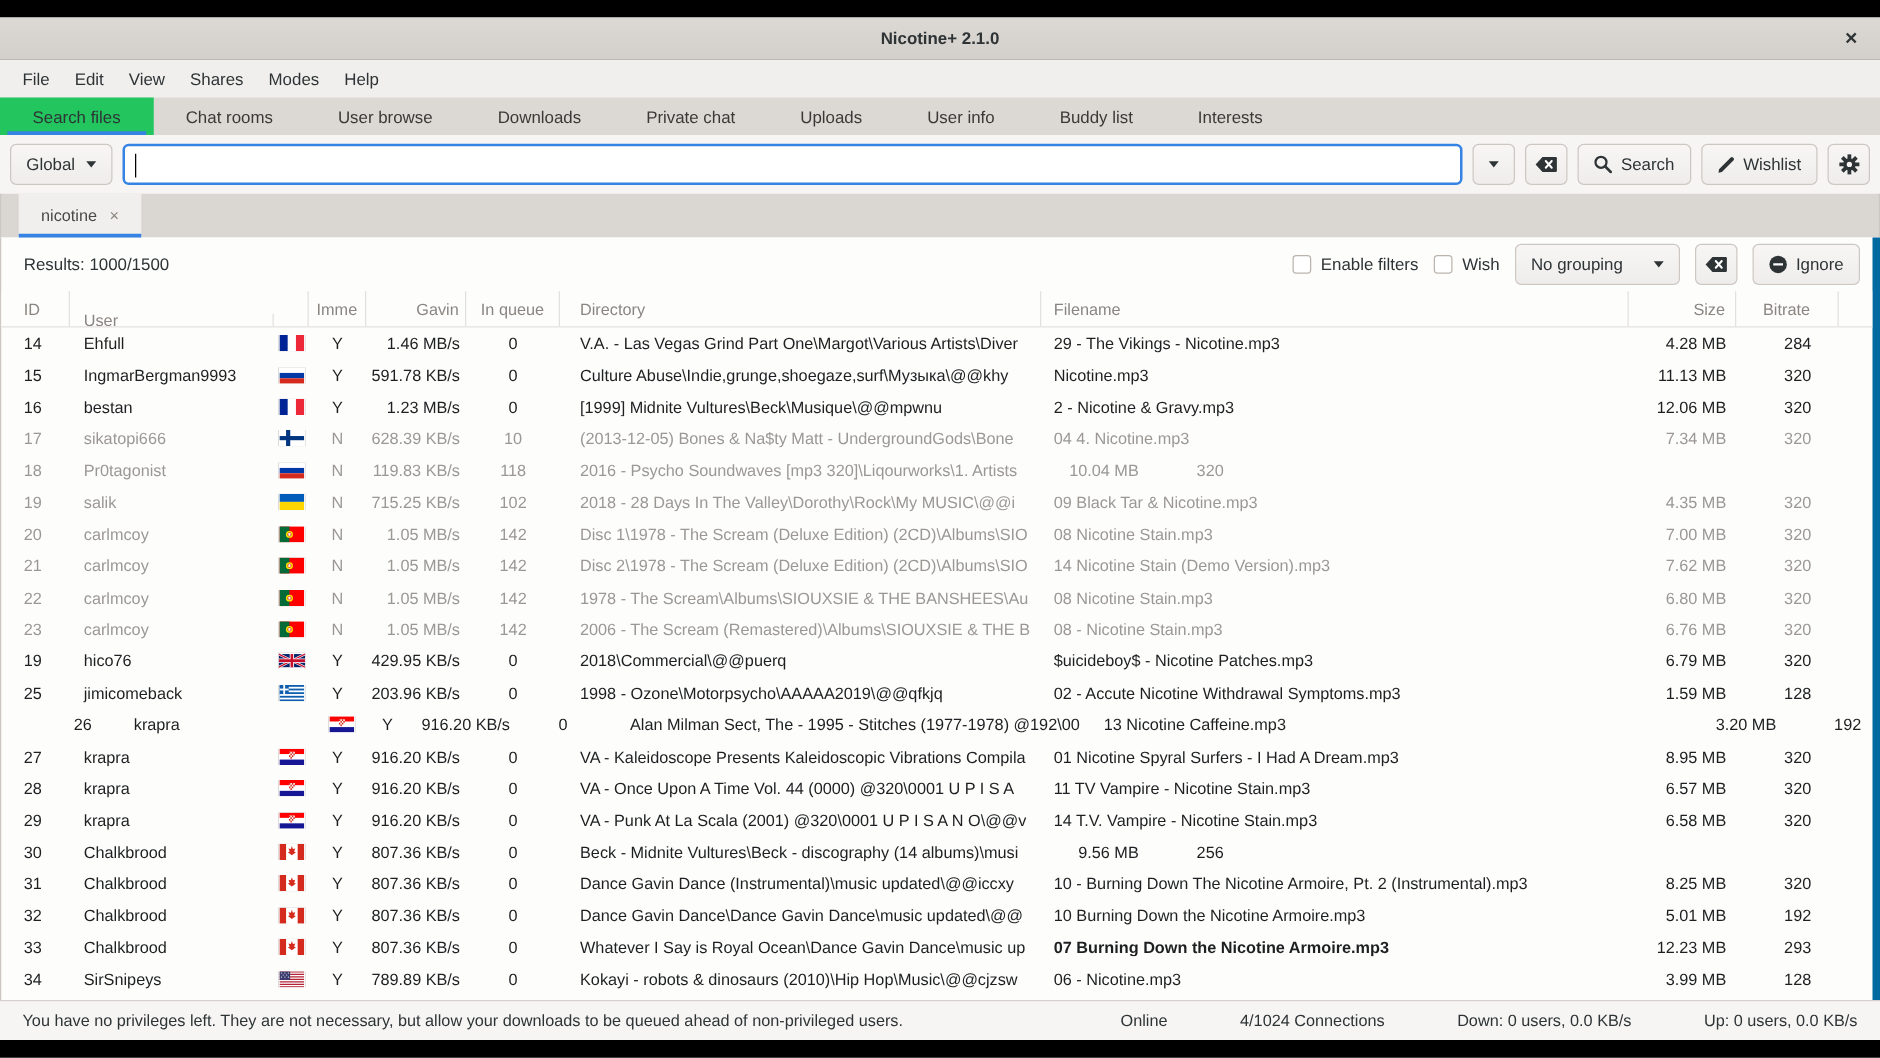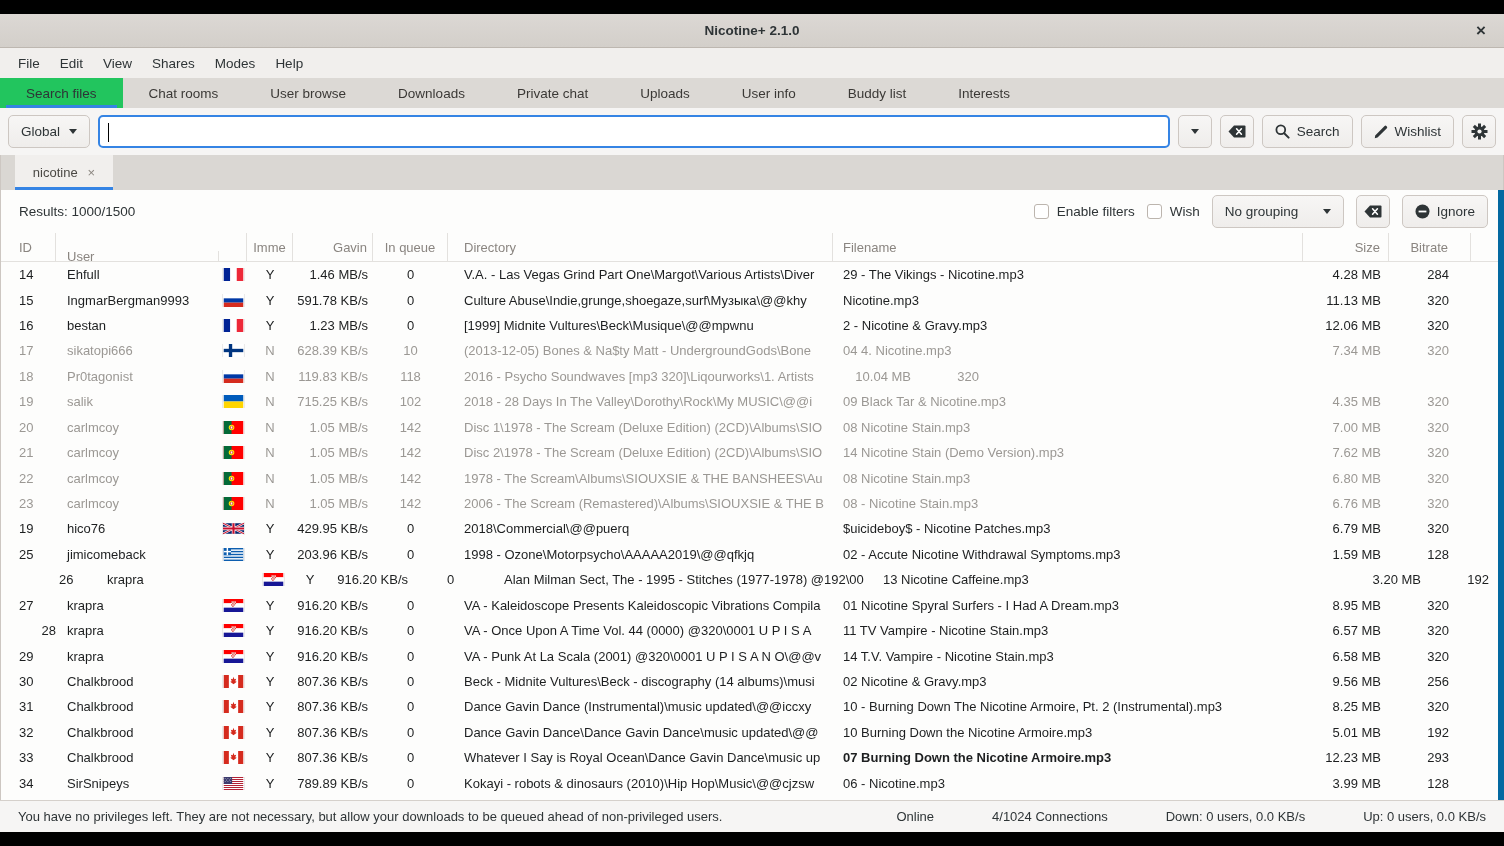--- a/index.html
+++ b/index.html
@@ -485,21 +485,21 @@
           <div class="td" style="width: 46px; text-align: center;">Y</div>
           <div class="td" style="width: 80px; padding: 0px 5px 0px 0px; text-align: right;">916.20 KB/s</div>
           <div class="td" style="width: 75px; text-align: center;">0</div>
           <div class="td" style="width: 385px; padding: 0px 6px 0px 16px;">VA - Kaleidoscope Presents Kaleidoscopic Vibrations Compila</div>
           <div class="td" style="width: 470px; padding: 0px 6px 0px 10px;">01 Nicotine Spyral Surfers - I Had A Dream.mp3</div>
           <div class="td" style="width: 86px; padding: 0px 8px 0px 0px; text-align: right;">8.95 MB</div>
           <div class="td" style="width: 82px; padding: 0px 22px 0px 0px; text-align: right;">320</div>
           <div class="td" style="width: 34px;"></div>
         </div>
         <div class="tr">
-          <div class="td" style="width: 55px; padding: 0px 0px 0px 18px; text-align: right;">28</div>
+          <div class="td" style="width: 55px; padding: 0px 0px 0px 18px;">28</div>
           <div class="td" style="width: 163px; padding: 0px 0px 0px 11px;">krapra</div>
           <div class="td flag-wrap" style="width: 28px;">
             <svg viewBox="0 0 21 14">
               <rect width="21" height="4.67" fill="#FF0000"></rect>
               <rect y="4.67" width="21" height="4.67" fill="#fff"></rect>
               <rect y="9.33" width="21" height="4.67" fill="#171796"></rect>
               <g>
                 <rect x="8" y="2.6" width="5" height="6" fill="#fff"></rect>
                 <g fill="#D52B1E">
                   <rect x="8" y="2.6" width="1.25" height="1.5"></rect>
@@ -561,21 +561,20 @@
               <rect width="21" height="14" fill="#fff"></rect>
               <rect width="5.5" height="14" fill="#D52B1E"></rect>
               <rect x="15.5" width="5.5" height="14" fill="#D52B1E"></rect>
               <path d="M10.5 2 L11.4 4.6 L13.4 4 L12.4 6.8 L14 7.3 L10.5 10 L7 7.3 L8.6 6.8 L7.6 4 L9.6 4.6 Z" fill="#D52B1E"></path>
             </svg>
           </div>
           <div class="td" style="width: 46px; text-align: center;">Y</div>
           <div class="td" style="width: 80px; padding: 0px 5px 0px 0px; text-align: right;">807.36 KB/s</div>
           <div class="td" style="width: 75px; text-align: center;">0</div>
           <div class="td" style="width: 385px; padding: 0px 6px 0px 16px;">Beck - Midnite Vultures\Beck - discography (14 albums)\musi</div>
-          <div class="td" style="width: 470px; padding: 0px 6px 0px 10px;">02 Nicotine &amp; Gravy.mp3</div>
           <div class="td" style="width: 86px; padding: 0px 8px 0px 0px; text-align: right;">9.56 MB</div>
           <div class="td" style="width: 82px; padding: 0px 22px 0px 0px; text-align: right;">256</div>
           <div class="td" style="width: 34px;"></div>
         </div>
         <div class="tr">
           <div class="td" style="width: 55px; padding: 0px 0px 0px 18px;">31</div>
           <div class="td" style="width: 163px; padding: 0px 0px 0px 11px;">Chalkbrood</div>
           <div class="td flag-wrap" style="width: 28px;">
             <svg viewBox="0 0 21 14">
               <rect width="21" height="14" fill="#fff"></rect>

